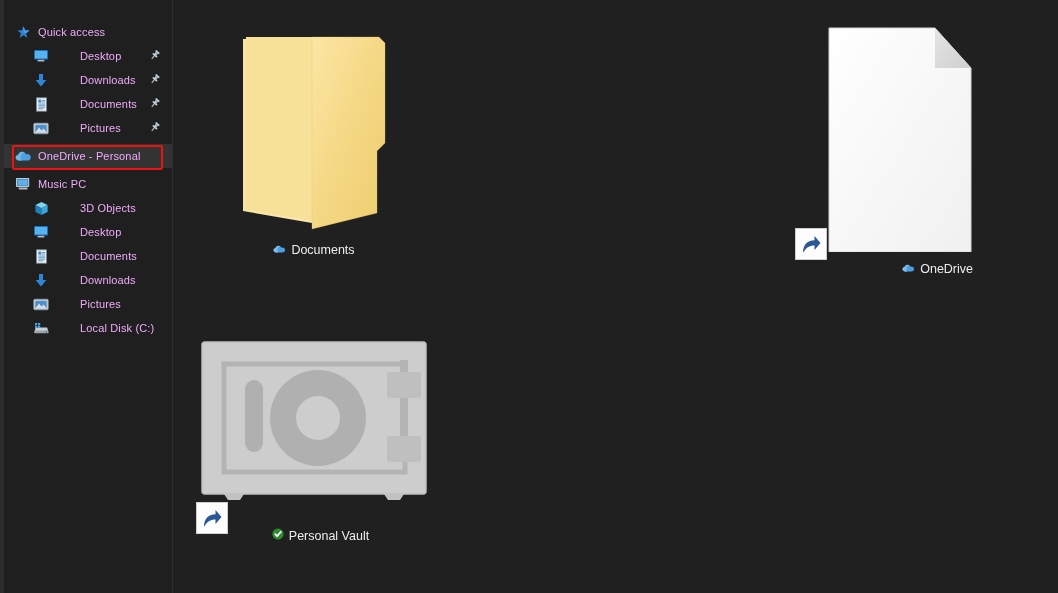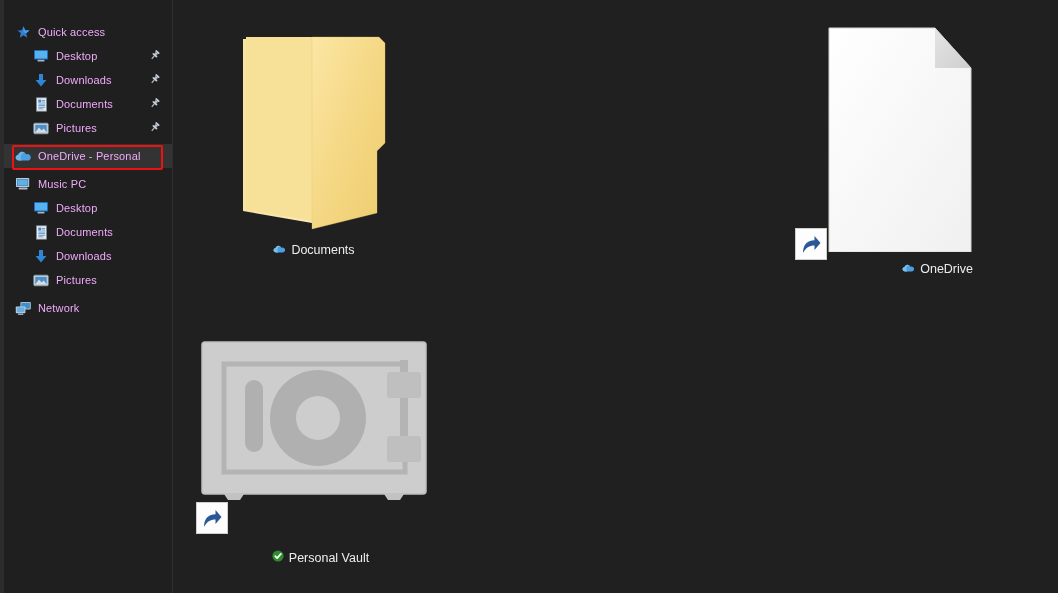--- a/index.html
+++ b/index.html
@@ -37,21 +37,21 @@
     cursor: default;
   }
   .nav-item .ico {
     flex: 0 0 18px;
     width: 18px; height: 16px;
     margin-right: 6px;
     display: flex; align-items: center; justify-content: center;
   }
   .nav-item .lbl { letter-spacing: .15px; }
   .nav-item.lvl0 { padding-left: 10px; }
-  .nav-item.lvl1 { padding-left: 28px; }
+  .nav-item.lvl1 { padding-left: 28px; gap: 24px; }
   .nav-item.selected { background: #333333; }
   .pin {
     position: absolute;
     right: 10px; top: 50%;
     transform: translateY(-50%);
     width: 12px; height: 12px;
   }
   .gap-sm { height: 4px; }
 
   
@@ -221,20 +221,30 @@
         <svg width="16" height="14" viewBox="0 0 16 14">
           <rect x="1" y="1" width="13.2" height="9" rx=".8" fill="#c9d3dc"></rect>
           <rect x="1.9" y="1.9" width="11.4" height="7.2" fill="#3f88c8"></rect>
           <rect x="2.7" y="2.7" width="9.8" height="5.6" fill="#63aee5"></rect>
           <rect x="3.6" y="10.6" width="9" height="1.8" rx=".6" fill="#b2bdc7"></rect>
         </svg>
       </span>
       <span class="lbl">Music PC</span>
     </div>
 
+    <div class="nav-item lvl1">
+      <span class="ico">
+        <svg width="15" height="15" viewBox="0 0 15 15">
+          <path d="M7.5 1 L13.6 4.1 L7.5 7.2 L1.4 4.1 Z" fill="#7fd3ef"></path>
+          <path d="M1.4 4.1 L7.5 7.2 L7.5 14 L1.4 10.9 Z" fill="#1f7fb8"></path>
+          <path d="M13.6 4.1 L13.6 10.9 L7.5 14 L7.5 7.2 Z" fill="#3aa8dd"></path>
+        </svg>
+      </span>
+      <span class="lbl">3D Objects</span>
+    </div>
 
     <div class="nav-item lvl1">
       <span class="ico">
         <svg width="16" height="14" viewBox="0 0 16 14">
           <rect x="1" y="1" width="14" height="9.5" rx="1" fill="#1f6fc0"></rect>
           <rect x="2" y="2" width="12" height="7.5" fill="#57b2ee"></rect>
           <rect x="4.5" y="10.8" width="7" height="1.6" rx=".6" fill="#9fb8cc"></rect>
         </svg>
       </span>
       <span class="lbl">Desktop</span>
@@ -274,35 +284,39 @@
         <svg width="16" height="13" viewBox="0 0 16 13">
           <rect x=".8" y="1.2" width="14.4" height="10.6" rx="1" fill="#cfd8e0" stroke="#8d99a4" stroke-width=".8"></rect>
           <rect x="2.3" y="2.8" width="11.4" height="7.4" fill="#4a8fc9"></rect>
           <path d="M2.3 10.2 L6 5.6 L8.6 8.4 L10.6 6.6 L13.7 10.2 Z" fill="#d7dde2"></path>
         </svg>
       </span>
       <span class="lbl">Pictures</span>
     </div>
 
 
+    <div class="nav-item lvl1">
+      <span class="ico">
+        <svg width="17" height="13" viewBox="0 0 17 13">
+          <path d="M2.6 5.4 L14.2 5.4 L15.4 10.6 L1.4 10.6 Z" fill="#c6ced6"></path>
+          <rect x="1.4" y="8.6" width="14" height="2.6" rx=".6" fill="#9aa5af"></rect>
+          <circle cx="13.3" cy="9.9" r=".8" fill="#5f6b75"></circle>
+          <g fill="#4aa3e0">
+            <rect x="2.0" y="1.0" width="2.2" height="2.2"></rect>
+              <rect x="5.0" y="1.0" width="2.2" height="2.2"></rect>
+            <rect x="2.0" y="3.7" width="2.2" height="2.2"></rect>
+              <rect x="5.0" y="3.7" width="2.2" height="2.2"></rect>
+          </g>
+        </svg>
+      </span>
+      <span class="lbl">Local Disk (C:)</span>
+    </div>
 
     <div class="gap-sm"></div>
 
-    <div class="nav-item lvl0">
-      <span class="ico">
-        <svg width="17" height="15" viewBox="0 0 17 15">
-          <rect x="5.4" y="1.0" width="10.4" height="7.4" rx=".8" fill="#b6c1cb"></rect>
-          <rect x="6.3" y="1.9" width="8.6" height="5.6" fill="#3f8ecd"></rect>
-          <rect x="0.8" y="5.4" width="9.6" height="6.8" rx=".8" fill="#c9d3dc"></rect>
-          <rect x="1.7" y="6.3" width="7.8" height="5.0" fill="#63b0e8"></rect>
-          <rect x="3.0" y="12.5" width="5.4" height="1.4" rx=".5" fill="#9aa5af"></rect>
-        </svg>
-      </span>
-      <span class="lbl">Network</span>
-    </div>
 
     <div id="red-box"></div>
   </div>
 
   <div id="content">
 
     <div class="tile" style="left:67px; top:33px;">
       <div class="art">
         <svg width="148" height="200" viewBox="0 0 148 200">
           <defs>
@@ -382,21 +396,21 @@
           <rect x="189" y="96" width="34" height="26" rx="3" fill="#bfbfbf"></rect>
           <path d="M26 154 L46 154 L42 160 L30 160 Z" fill="#c2c2c2"></path>
           <path d="M186 154 L206 154 L202 160 L190 160 Z" fill="#c2c2c2"></path>
         </svg>
         <div class="badge-shortcut" style="left:-2px; bottom:-30px;">
           <svg width="24" height="24" viewBox="0 0 24 24">
             <path d="M4 21 C4 12 9 8.5 15.5 8.3 L15.5 4 L21.5 11 L15.5 18 L15.5 13.6 C10.5 13.6 6.6 16 4 21 Z" fill="#2b5797"></path>
           </svg>
         </div>
       </div>
-      <div class="cap" style="margin-top:46px;">
+      <div class="cap" style="margin-top:24px;">
         <span>
           <svg width="12" height="12" viewBox="0 0 12 12">
             <circle cx="6" cy="6" r="5.6" fill="#2e8b2e"></circle>
             <path d="M3.2 6.2 L5.1 8.1 L8.9 3.9" fill="none" stroke="#ffffff" stroke-width="1.7" stroke-linecap="round" stroke-linejoin="round"></path>
           </svg>
         </span>
         <span>Personal Vault</span>
       </div>
     </div>
 

